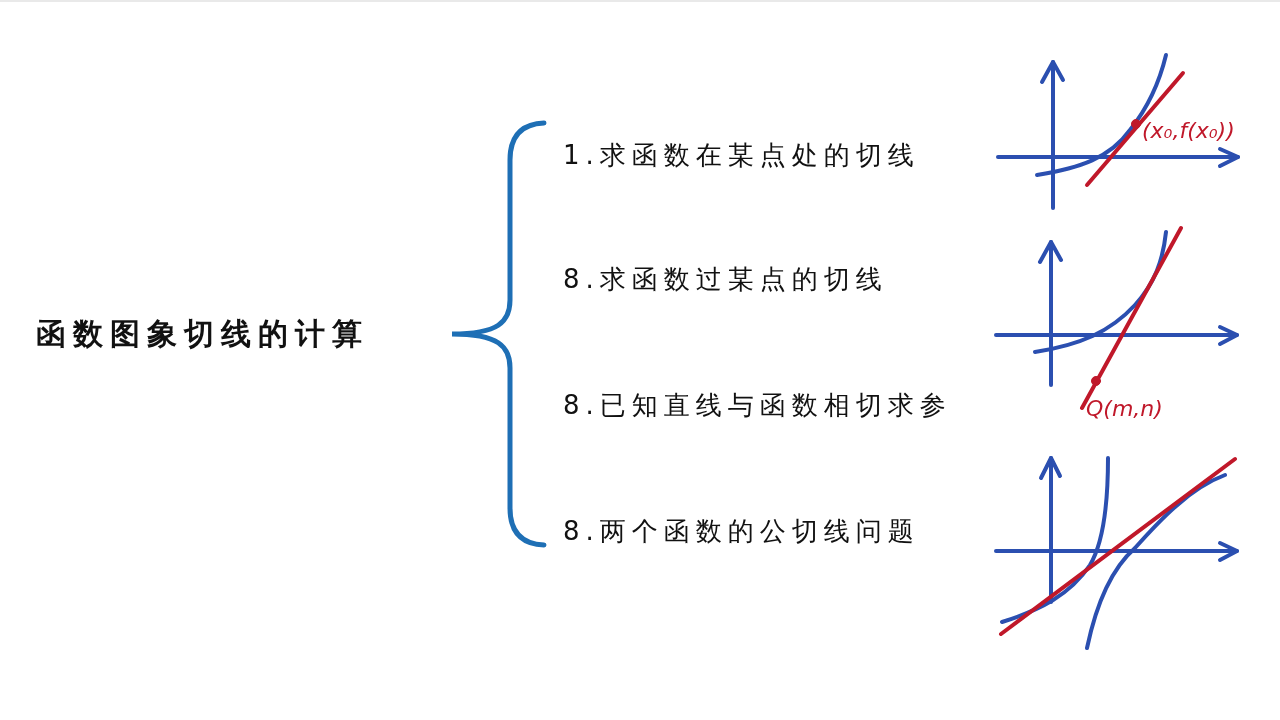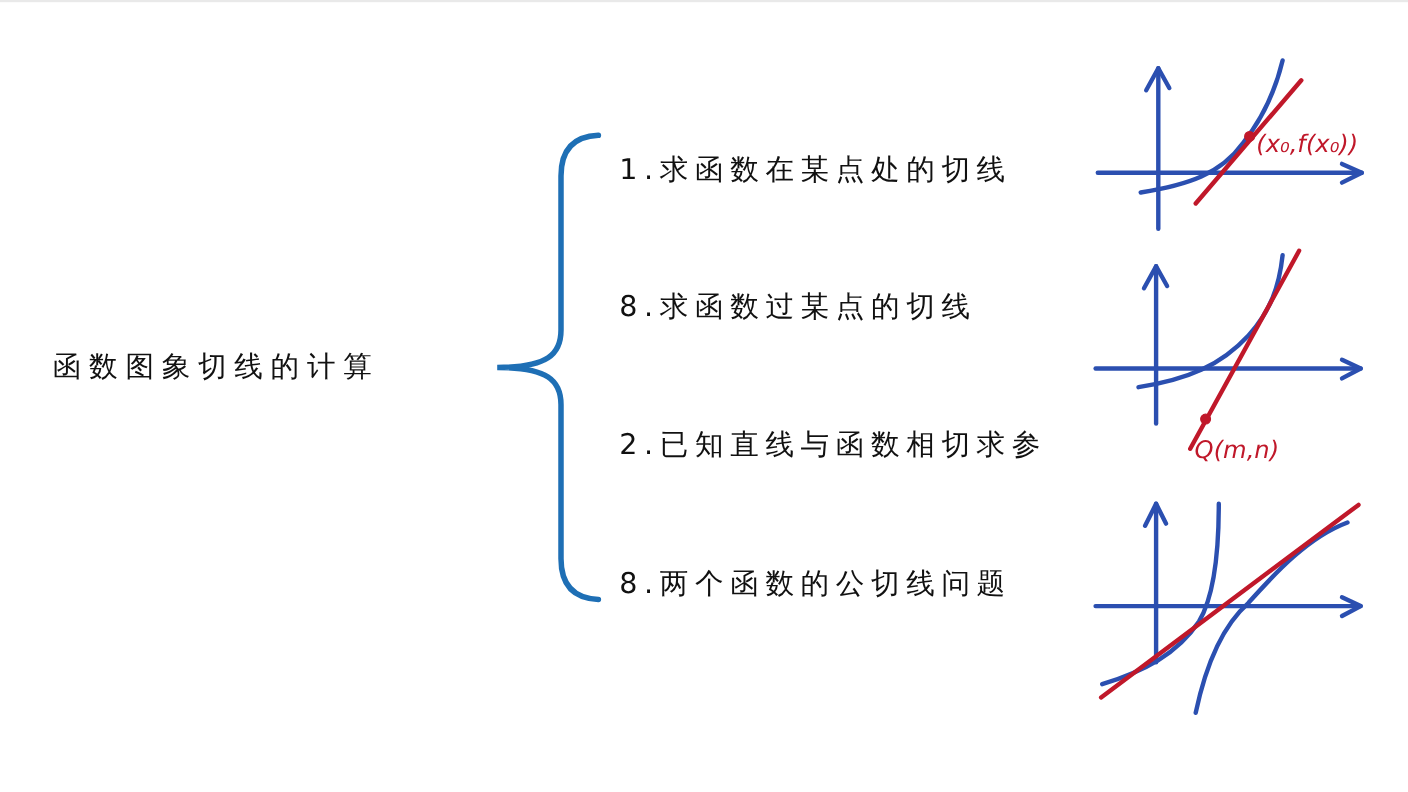--- a/index.html
+++ b/index.html
@@ -5,22 +5,22 @@
   html, body { margin: 0; padding: 0; }
   body {
     width: 1280px; height: 720px; overflow: hidden;
     background: #ffffff;
     position: relative;
     font-family: "DejaVu Sans", "Liberation Sans", sans-serif;
     color: #111111;
   }
   .top-line { position: absolute; left: 0; top: 0; width: 1280px; height: 2px; background: #e9e9e9; }
   .root-title {
-    position: absolute; left: 48px; top: 312px;
-    font-size: 26px; font-weight: normal; letter-spacing: 7px;
+    position: absolute; left: 36px; top: 312px;
+    font-size: 30px; font-weight: bold; letter-spacing: 7px;
     white-space: nowrap; line-height: 44px;
   }
   .item {
     position: absolute; left: 563px;
     font-size: 26px; font-weight: normal; letter-spacing: 6px;
     white-space: nowrap; line-height: 40px;
   }
   .item-1 { top: 135px; }
   .item-2 { top: 259px; }
   .item-3 { top: 385px; }
@@ -30,21 +30,21 @@
 </style>
 </head>
 <body>
 
 <div class="top-line"></div>
 
 <div class="root-title">函数图象切线的计算</div>
 
 <div class="item item-1">1.求函数在某点处的切线</div>
 <div class="item item-2">8.求函数过某点的切线</div>
-<div class="item item-3">2.已知直线与函数相切求参</div>
+<div class="item item-3">8.已知直线与函数相切求参</div>
 <div class="item item-4">8.两个函数的公切线问题</div>
 
 <svg class="overlay" width="1280" height="720" viewBox="0 0 1280 720">
 
   <path d="M544 123 C520 124 510 138 510 160 L510 300 C510 322 498 334 452 334 C498 334 510 346 510 368 L510 508 C510 530 520 544 544 545" fill="none" stroke="#1e6fb5" stroke-width="5" stroke-linecap="round"></path>
 
   <g fill="none" stroke-linecap="round" stroke-linejoin="round">
 
     <line x1="1053" y1="208" x2="1053" y2="62" stroke="#2b4fb0" stroke-width="4"></line>
     <polyline points="1042,82 1053,62 1063,80" stroke="#2b4fb0" stroke-width="4"></polyline>

